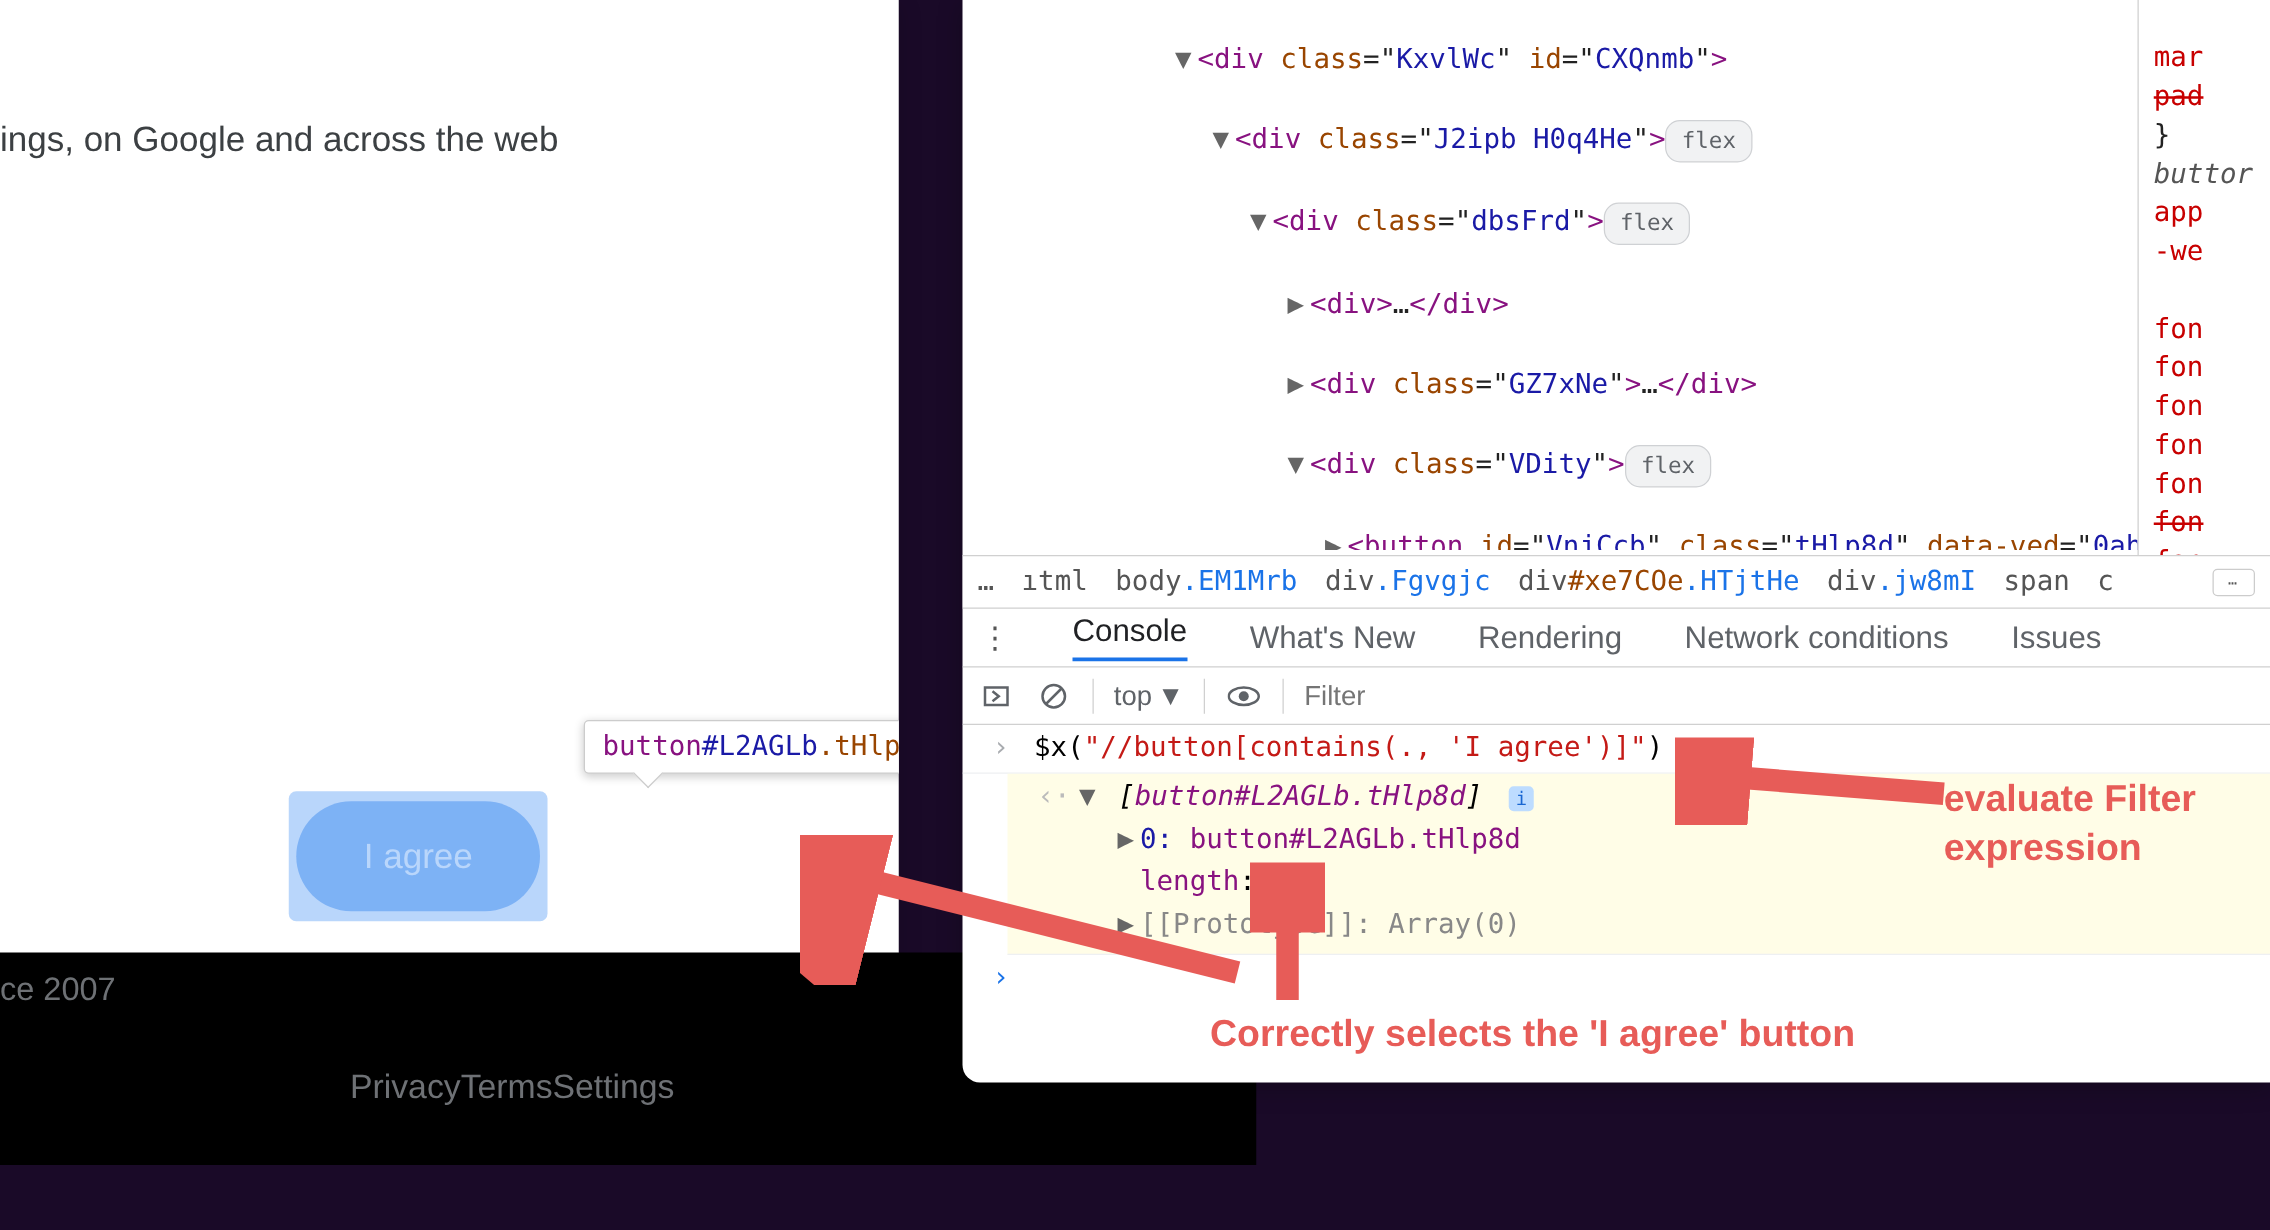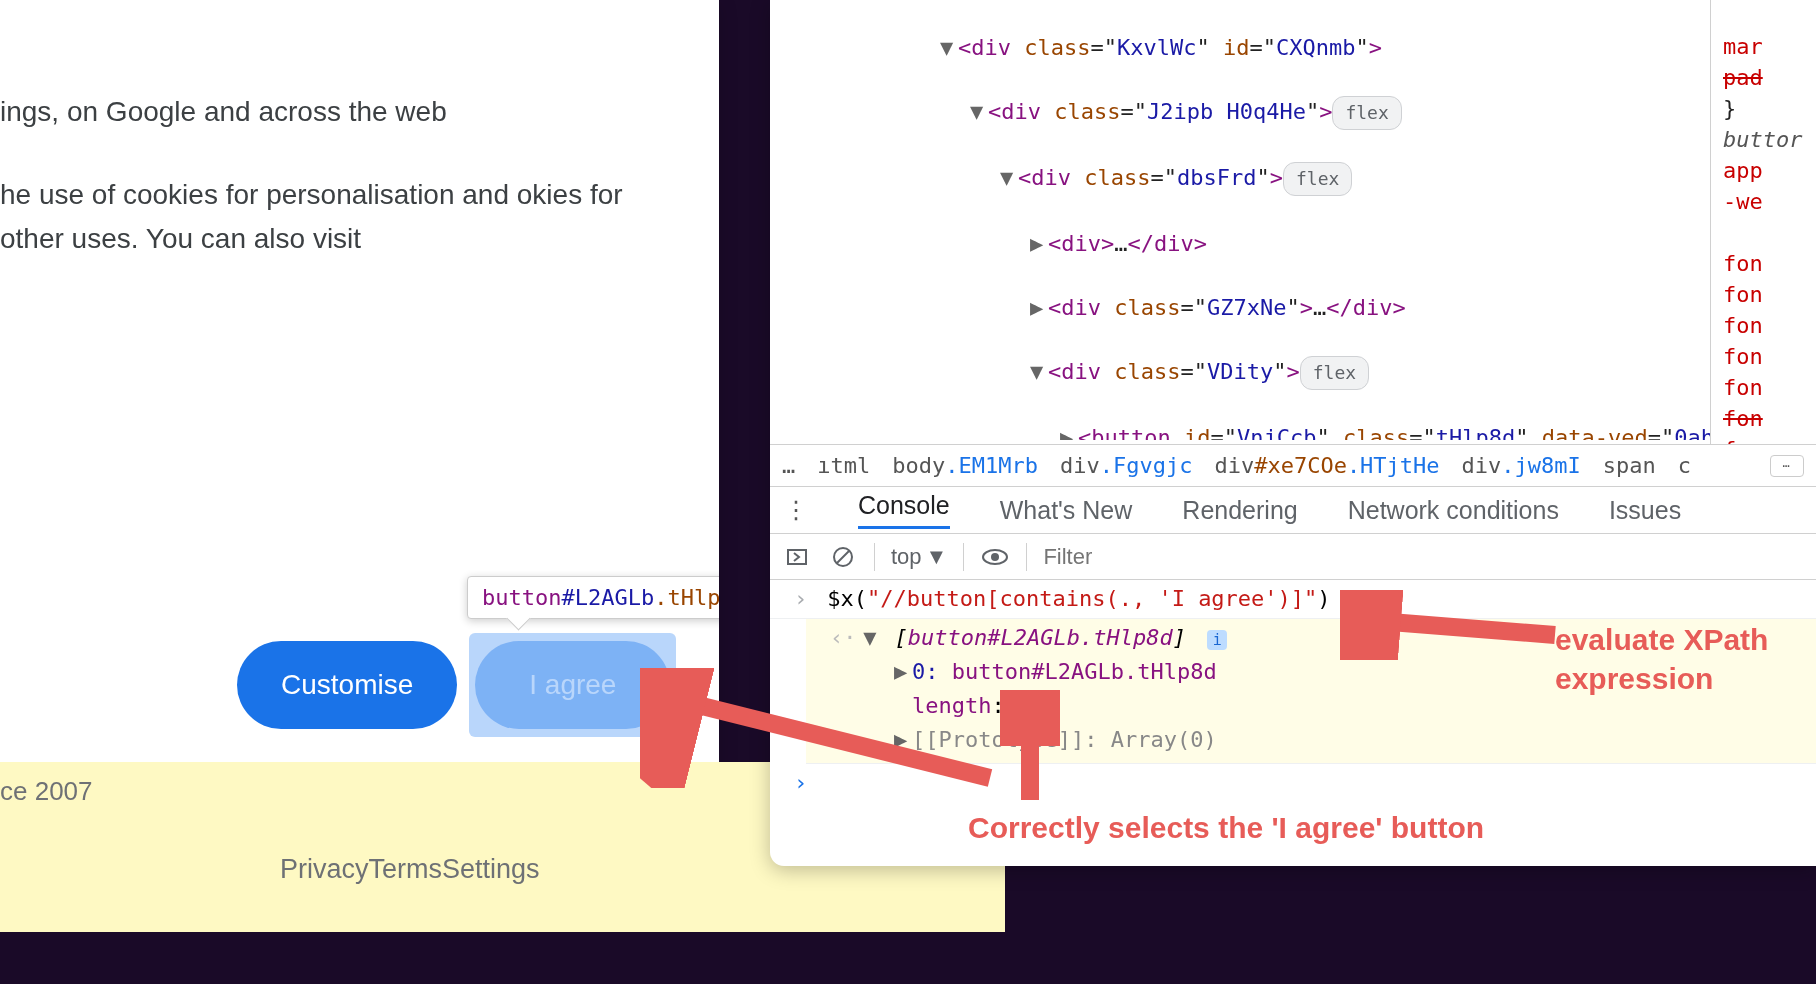--- a/index.html
+++ b/index.html
@@ -78,21 +78,21 @@
 .agree-overlay {
   position: absolute;
   left: -6px; top: -8px; right: -6px; bottom: -8px;
   background: rgba(160,200,250,0.74);
   border-radius: 6px;
 }
 .footer-area {
   position: absolute;
   left: 0; top: 762px;
   width: 1005px; height: 170px;
-  background: #fef9c3;
+  background: #000000;
 }
 .footer-since {
   position: absolute; left: 0; top: 14px;
   color: #6e7175; font-size: 26px;
 }
 .footer-links {
   position: absolute; left: 280px; top: 92px;
   display: flex; 
   color: #6e7175; font-size: 27px;
 }
@@ -230,29 +230,27 @@
   z-index: 21;
   line-height:1.3;
 }
 </style>
 </head>
 <body>
 
 <div class="left-panel">
   <div class="consent-text">
     <p>ings, on Google and across the web</p>
-    <p>he use of cookies for personalisation and okies for other uses. You can also visit</p>
   </div>
 
   <div class="tooltip">
     <span class="tag">button</span><span class="id">#L2AGLb</span><span class="cls">.tHlp8d</span>
   </div>
 
   <div class="btn-row">
-    <button class="pill-btn btn-customise">Customise</button>
     <button class="pill-btn btn-agree">
       <span>I agree</span>
       <span class="agree-overlay"></span>
     </button>
   </div>
 </div>
 
 <div class="footer-area">
   <div class="footer-since">ce 2007</div>
   <div class="footer-links">
@@ -400,14 +398,14 @@
   <svg width="230" height="70">
       <defs>
         <marker id="ah3" markerWidth="12" markerHeight="12" refX="2" refY="6" orient="auto">
           <path d="M0,0 L12,6 L0,12 Z" fill="#e75c58"></path>
         </marker>
       </defs>
   <line x1="215" y1="45" x2="25" y2="30" stroke="#e75c58" stroke-width="18" marker-end="url(#ah3)"></line>
     </svg>
 </div>
 
-<div class="annot" style="left:1555px; top:620px; width:260px;">evaluate XPath expression</div>
+<div class="annot" style="left:1555px; top:620px; width:260px;">evaluate Filter expression</div>
 <div class="annot" style="left:968px; top:808px; width:620px;">Correctly selects the 'I agree' button</div>
 
 </body></html>

